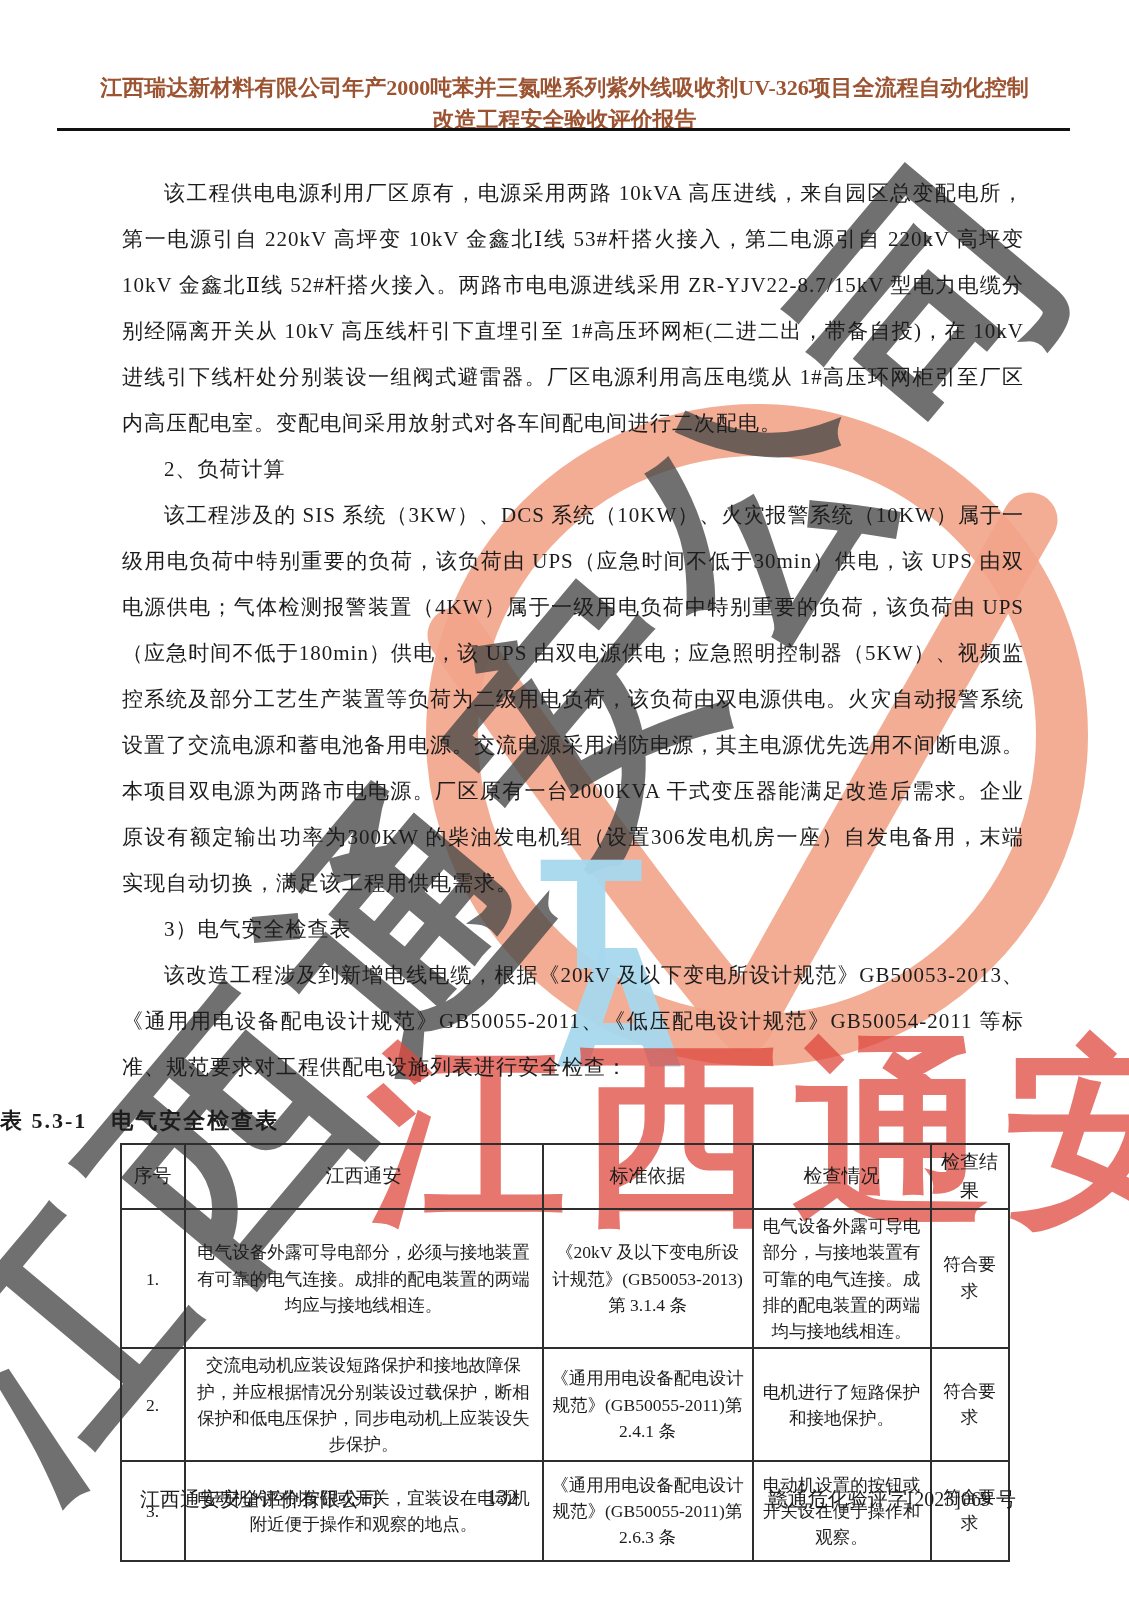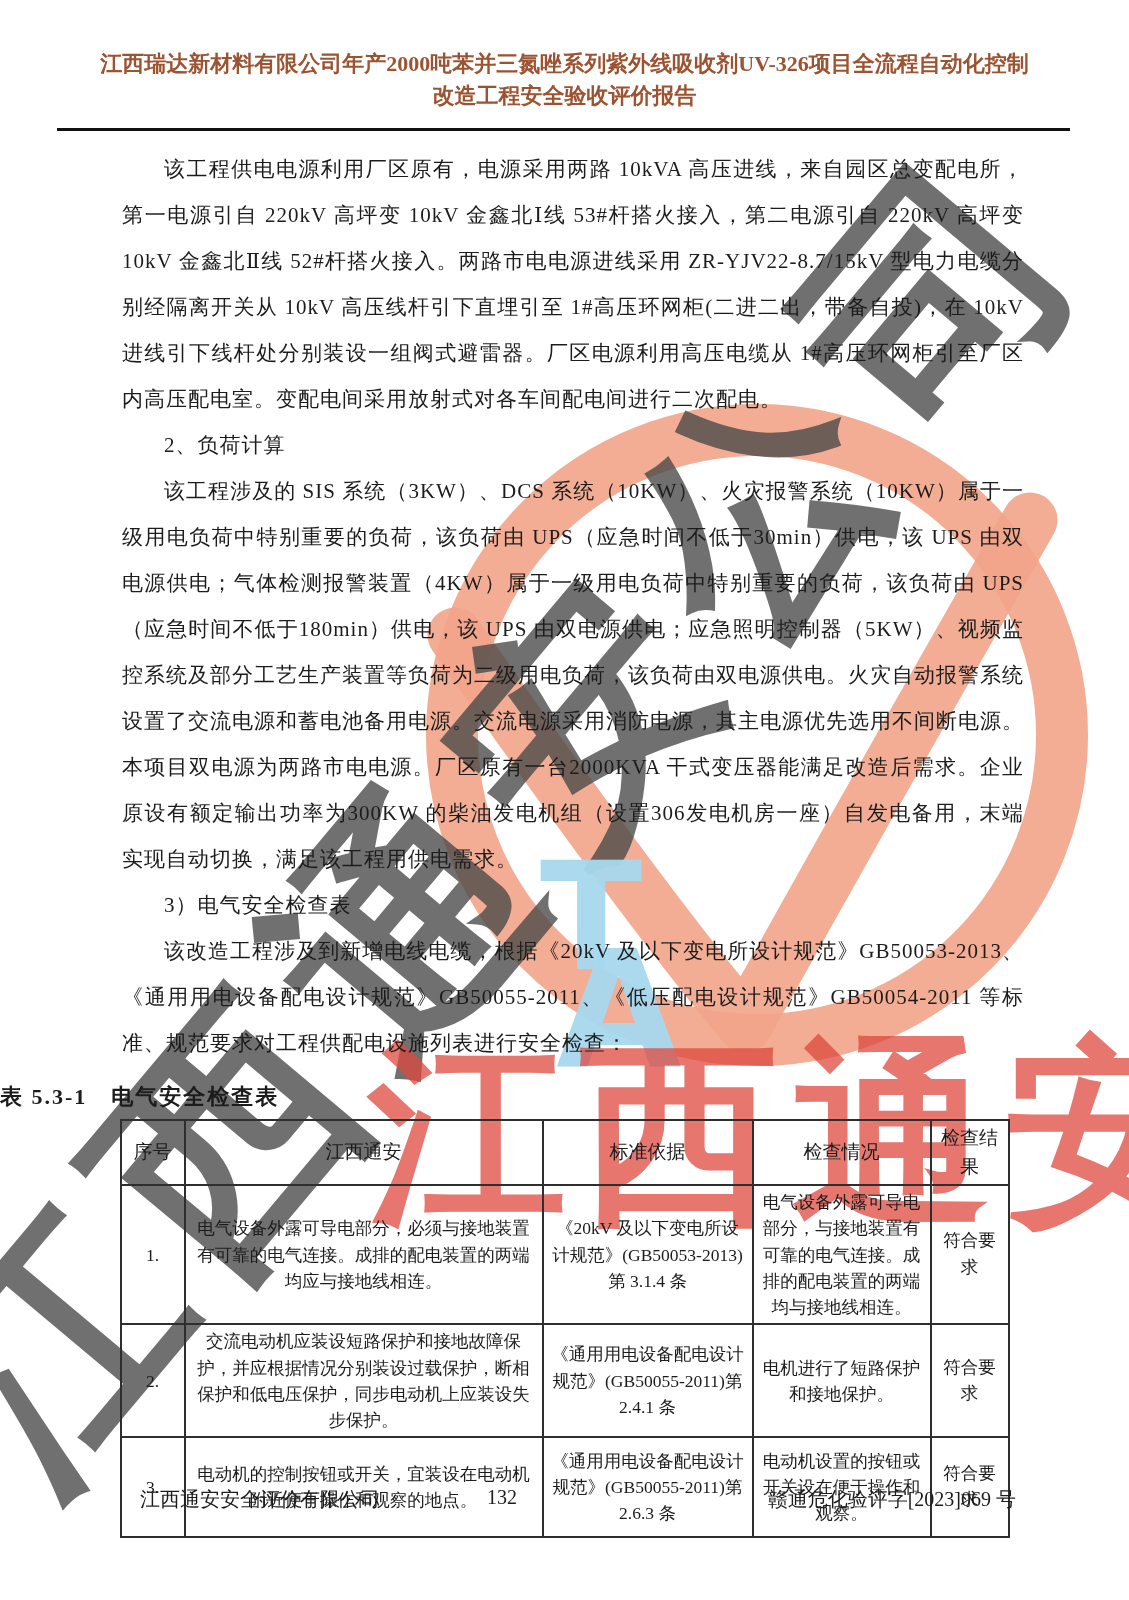--- a/index.html
+++ b/index.html
@@ -27,21 +27,21 @@
     font-family:"Liberation Serif","DejaVu Serif",serif;
   }
   .wm-ta-t, .wm-ta-a {
     position:absolute; font-family:"DejaVu Sans","Liberation Sans",sans-serif;
     font-weight:bold; color:rgba(167,216,238,0.95); line-height:1;
   }
   .wm-ta-t { left:540px; top:842px; font-size:150px; }
   .wm-ta-a { left:556px; top:930px; font-size:162px; }
   
   .content { position:relative; z-index:1; }
-  .hdr { padding-top:48px; text-align:center; color:#9c5331;
+  .hdr { padding-top:72px; text-align:center; color:#9c5331;
          font-weight:bold; font-size:22px; line-height:32px; }
   .hdr-rule { position:absolute; left:57px; top:128px; width:1013px;
               height:3px; background:#111; }
   .body-text { padding:34px 105px 0 122px; font-size:21px;
                line-height:46px; text-align:justify; letter-spacing:1px; }
   .para { text-indent:2em; }
   .tbl-title { text-align:left; font-weight:bold; font-size:22px;
                margin-top:16px; letter-spacing:2px; }
   table.chk {
     border-collapse:collapse; margin:7px auto 0 auto;

